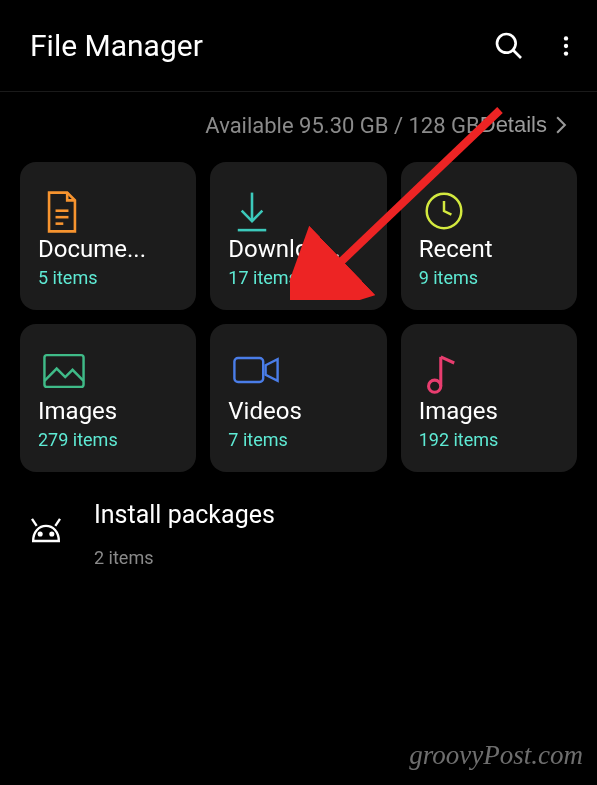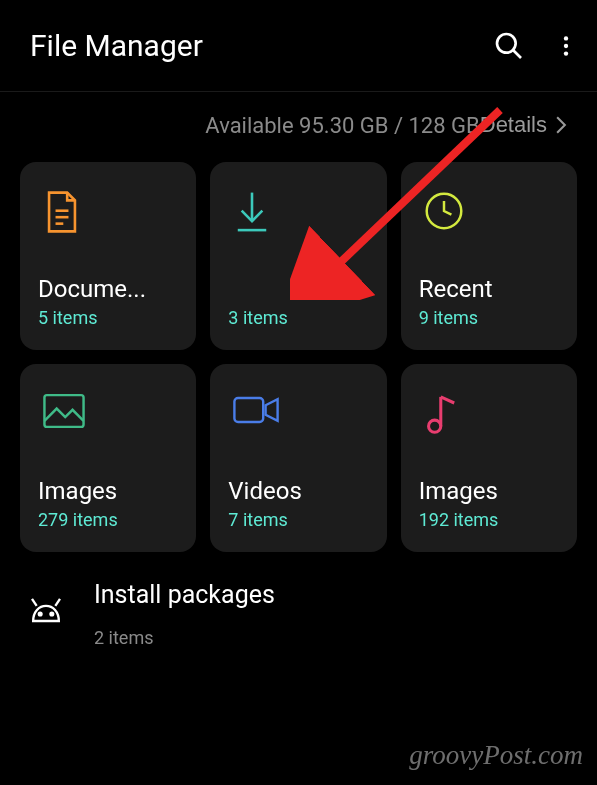--- a/index.html
+++ b/index.html
@@ -64,21 +64,21 @@
     .grid {
       display: grid;
       grid-template-columns: repeat(3, 1fr);
       gap: 14px;
       padding: 0 20px;
     }
     .tile {
       background: #1c1c1c;
       border-radius: 16px;
       padding: 22px 18px 22px 18px;
-      height: 188px;
+      height: 148px;
       display: flex;
       flex-direction: column;
       justify-content: space-between;
       cursor: pointer;
     }
     .tile-icon {
       width: 40px;
       height: 40px;
       margin-top: 6px;
       margin-left: 4px;
@@ -196,21 +196,22 @@
 
   <div class="tile">
     <div class="tile-icon">
       <svg width="40" height="44" viewBox="0 0 30 34" fill="none" stroke="#3cc9bb" stroke-width="2">
         <line x1="15" y1="2" x2="15" y2="24"></line>
         <polyline points="7,16 15,24 23,16"></polyline>
         <line x1="4" y1="31" x2="26" y2="31"></line>
       </svg>
     </div>
     <div class="tile-bottom">
-      <div class="tile-sub">3 items</div>
+      <div class="tile-title">Downloa...</div>
+      <div class="tile-sub">17 items</div>
     </div>
   </div>
 
   <div class="tile">
     <div class="tile-icon">
       <svg width="42" height="42" viewBox="0 0 34 34" fill="none" stroke="#d3e93f" stroke-width="2">
         <circle cx="17" cy="17" r="14"></circle>
         <polyline points="17,9 17,17 23,20"></polyline>
       </svg>
     </div>

